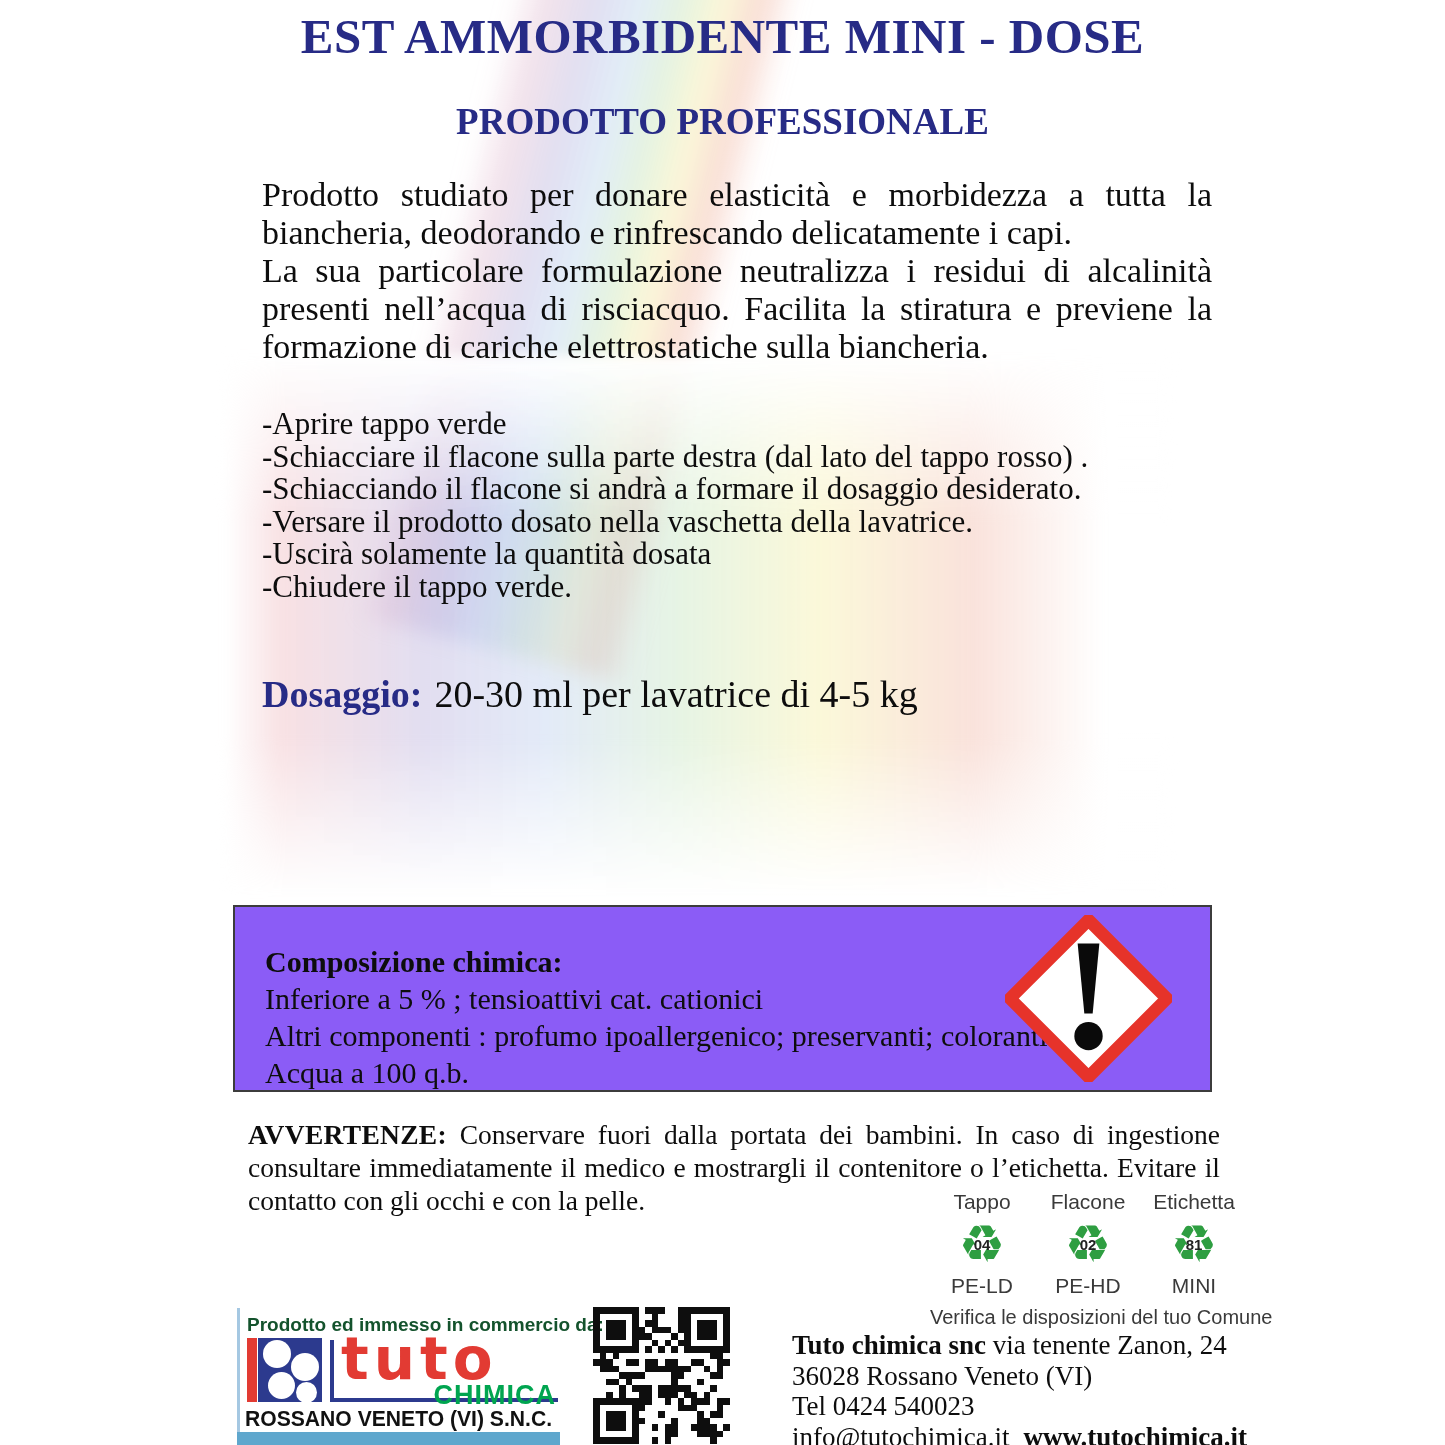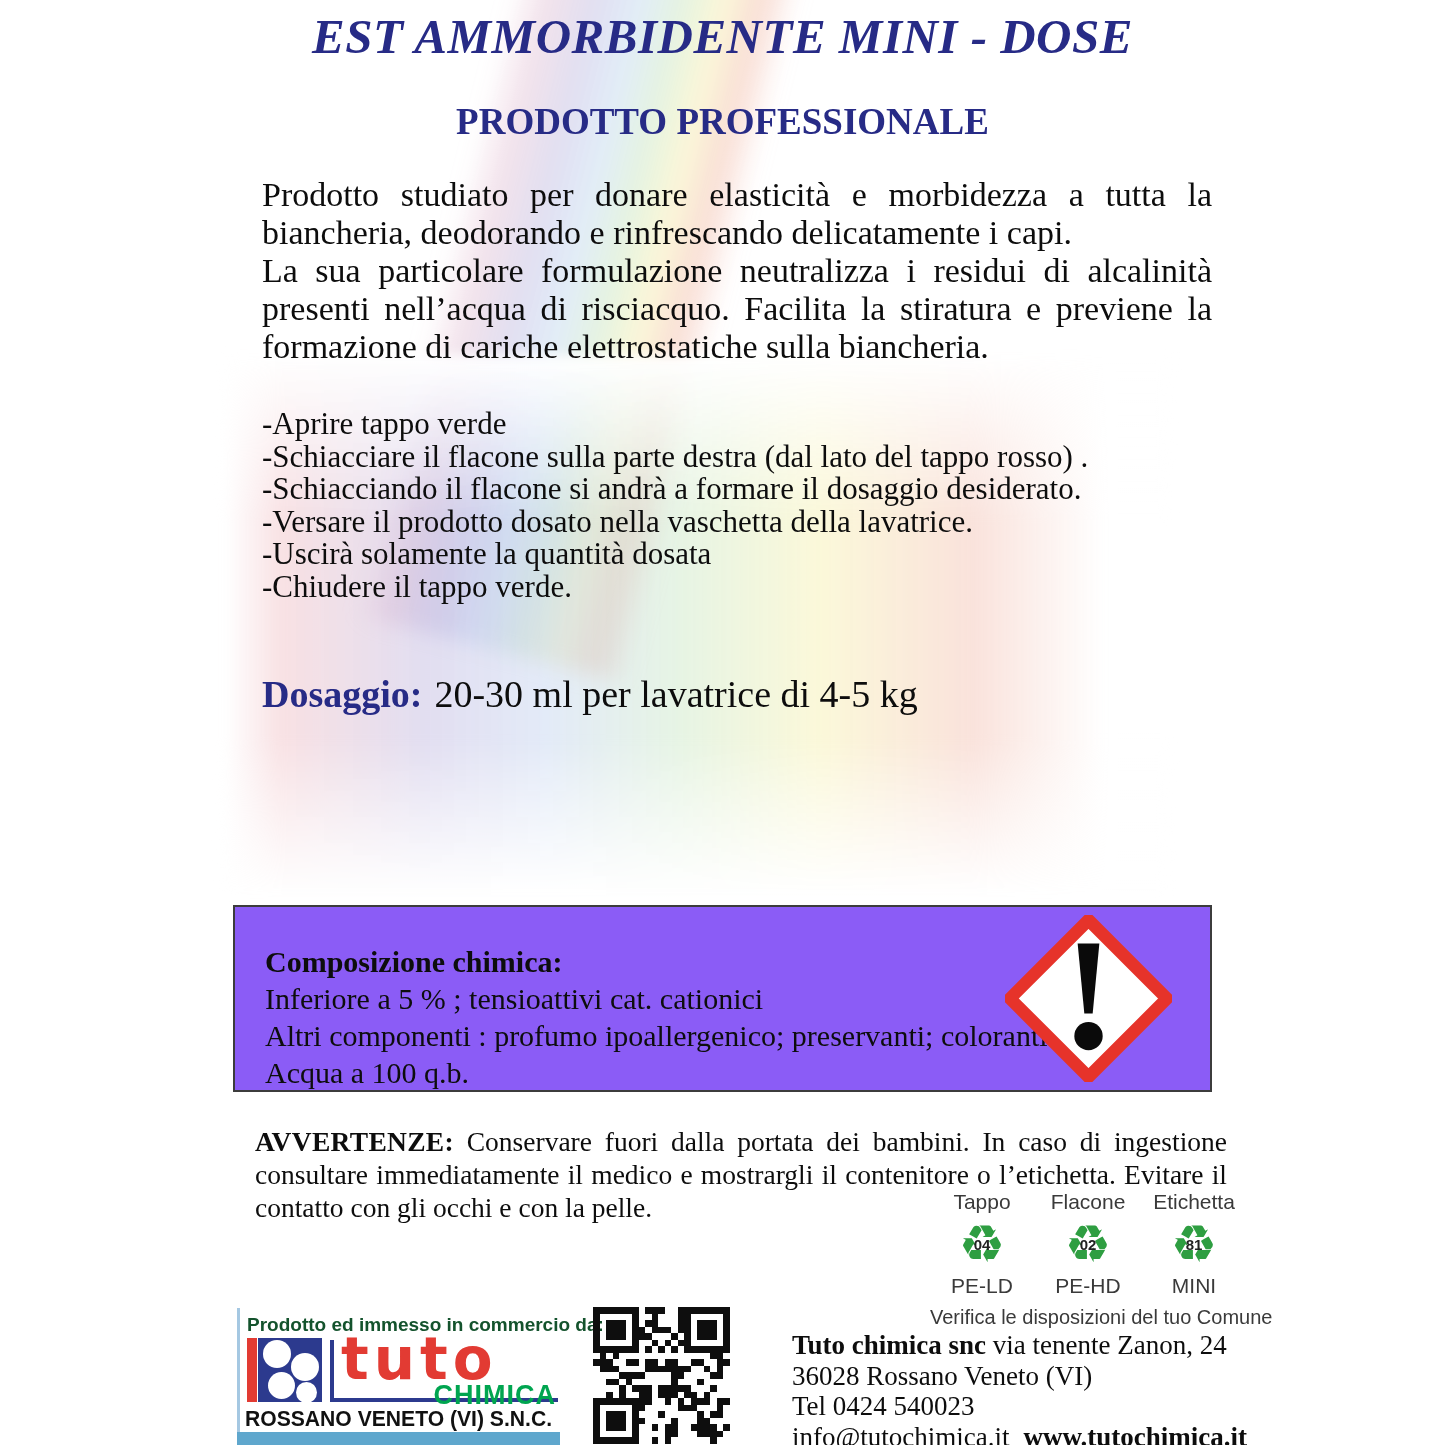--- a/index.html
+++ b/index.html
@@ -36,21 +36,21 @@
         rgba(247,241,176,0.48) 63%,
         rgba(243,191,176,0.45) 79%,
         rgba(255,255,255,0) 93%);
     filter:blur(6px);
     z-index:0;
   }
   .content{position:absolute;inset:0;z-index:1;}
   
   .title{
     position:absolute;left:0;right:0;top:8px;text-align:center;
-    font-size:49px;font-weight:bold;color:#272b86;letter-spacing:0.5px;font-style:italic;
+    font-size:49px;font-weight:bold;color:#272b86;letter-spacing:0.5px;
   }
   .subtitle{
     position:absolute;left:0;right:0;top:100px;text-align:center;
     font-size:37px;font-weight:bold;color:#272b86;font-family:Liberation Serif, serif;
   }
   
   .desc{position:absolute;left:262px;top:176px;width:950px;
     font-size:34px;line-height:38px;text-align:justify;}
   .desc p{margin:0;}
   
@@ -63,21 +63,21 @@
   
   .comp-box{
     position:absolute;left:233px;top:905px;width:975px;height:183px;
     background:#8b5cf6;border:2px solid #3c3c3c;
   }
   .comp-text{position:absolute;left:30px;top:36px;font-size:30px;line-height:37px;}
   .comp-heading{font-weight:bold;}
   .ghs{position:absolute;right:38px;top:8px;width:167px;height:167px;}
   
   .warnings{
-    position:absolute;left:240px;top:1110px;width:972px;margin:15px;
+    position:absolute;left:240px;top:1110px;width:972px;margin:8px;
     font-size:27.5px;line-height:33px;text-align:justify;
   }
   .warnings b{letter-spacing:0.3px;}
   
   .contenuto{position:absolute;left:240px;top:1218px;display:flex;align-items:baseline;}
   .contenuto-label{font-size:36px;}
   .contenuto-value{font-size:47px;margin-left:18px;letter-spacing:3px;}
   .contenuto-e{font-size:50px;margin-left:20px;font-family:"DejaVu Sans",sans-serif;}
   
   .recycling{position:absolute;left:930px;top:1190px;width:312px;

